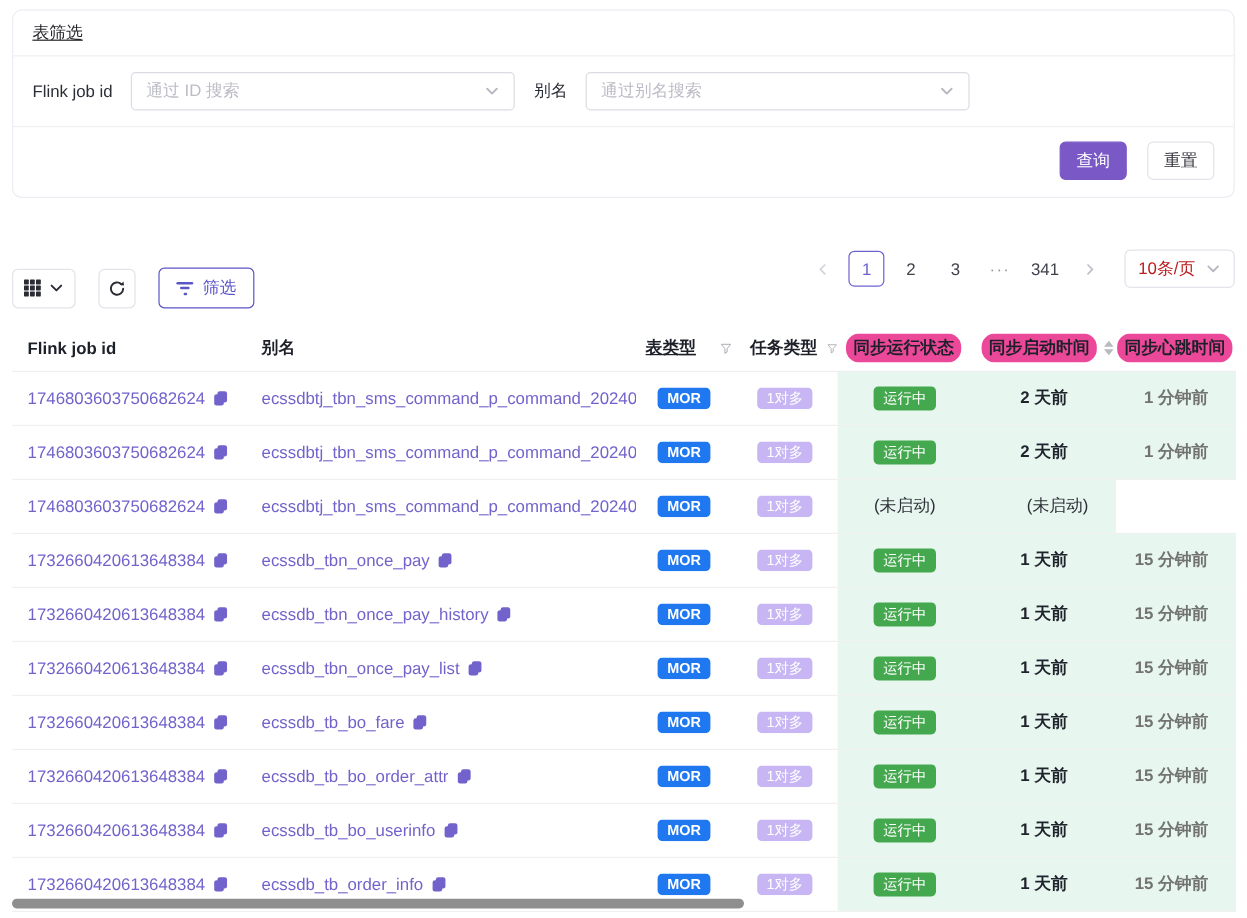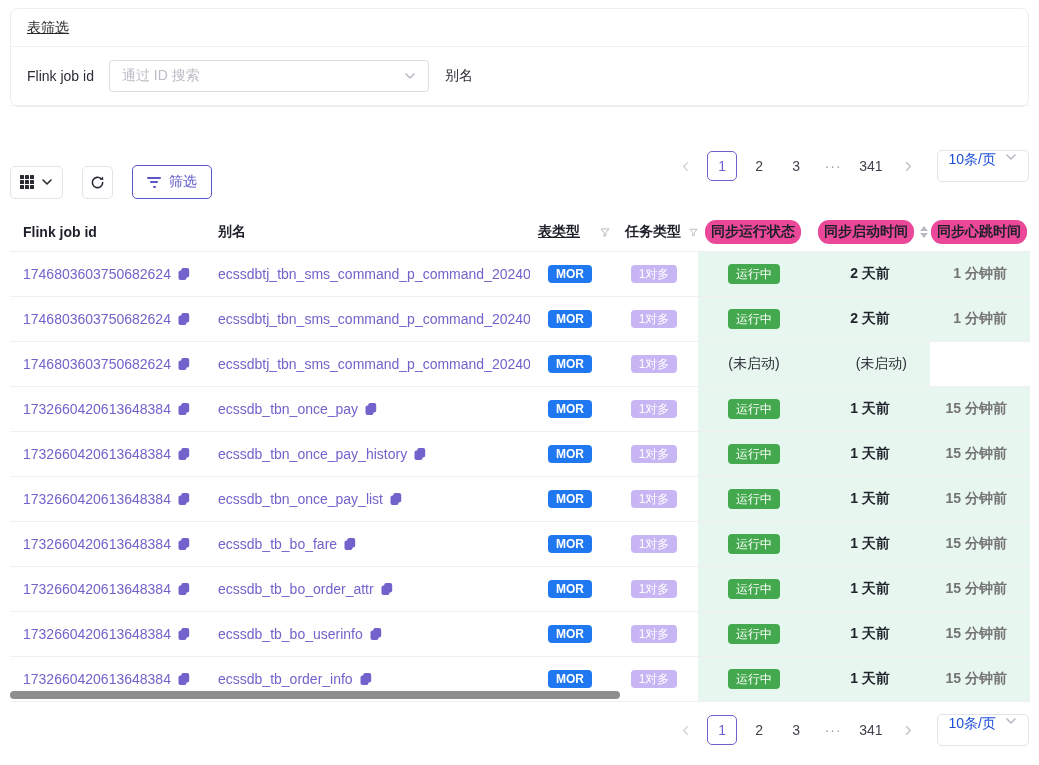--- a/index.html
+++ b/index.html
@@ -39,21 +39,21 @@
   .pagination { margin-left:auto; display:flex; align-items:center; gap:7px; }
   .pg-item { min-width:30px; height:30px; display:flex; align-items:center; justify-content:center;
     font-size:14px; color:#41434c; border-radius:5px; cursor:pointer; padding:0 4px; }
   .pg-item.active { border:1px solid #6c62cf; color:#6c62cf; }
   .pg-arrow svg { width:11px; height:11px; }
   .pg-arrow polyline { fill:none; stroke-width:1.6; stroke-linecap:round; stroke-linejoin:round; }
   .pg-arrow.disabled polyline { stroke:#d4d4da; }
   .pg-arrow.enabled polyline { stroke:#c0c0c8; }
   .pg-ellipsis { color:#9a9aa2; letter-spacing:1px; cursor:default; }
   .size-select { height:32px; border:1px solid #e3e3ea; border-radius:5px; background:#fff; margin-left:6px;
-    display:flex; gap:9px; padding:0 11px; font-size:14px; color:#1d4ed8; cursor:pointer; }
+    display:flex; align-items:center; gap:9px; padding:0 11px; font-size:14px; color:#b91c1c; cursor:pointer; }
 
   
   .table { margin:14px 0 0 10px; width:1020px; position:relative; font-size:14px; }
   .tr { display:grid; grid-template-columns:200px 320px 80px 88px 112px 120px 100px; align-items:center; }
   .thead { height:39px; border-bottom:1px solid #efeff3; font-weight:600; color:#1d2029; position:relative; }
   .tbody .tr { height:45px; border-bottom:1px solid #f0f0f3; }
   .td, .th { display:flex; align-items:center; overflow:hidden; white-space:nowrap; }
   .th-id, .td-id { padding-left:13px; }
   .th-alias, .td-alias { padding-left:8px; }
   .th-ttype { padding-left:8px; gap:20px;text-decoration:underline; }
@@ -109,21 +109,31 @@
       <span class="field-label">Flink job id</span>
       <div class="select-box">
         <span class="placeholder">通过 ID 搜索</span>
         <svg class="chev" viewBox="0 0 12 12">
             <polyline points="2,4 6,8 10,4"></polyline>
           </svg>
       </div>
     </div>
     <div class="field" style="margin-left:16px;">
       <span class="field-label">别名</span>
-    </div>
+      <div class="select-box">
+        <span class="placeholder">通过别名搜索</span>
+        <svg class="chev" viewBox="0 0 12 12">
+            <polyline points="2,4 6,8 10,4"></polyline>
+          </svg>
+      </div>
+    </div>
+  </div>
+  <div class="card-footer">
+    <button class="btn btn-primary">查询</button>
+    <button class="btn btn-default">重置</button>
   </div>
 </div>
 
 <div class="toolbar">
   <div class="tool-group">
     <div class="icon-btn density-btn">
       <span class="grid-icon">
           <i></i>
           <i></i>
           <i></i>

